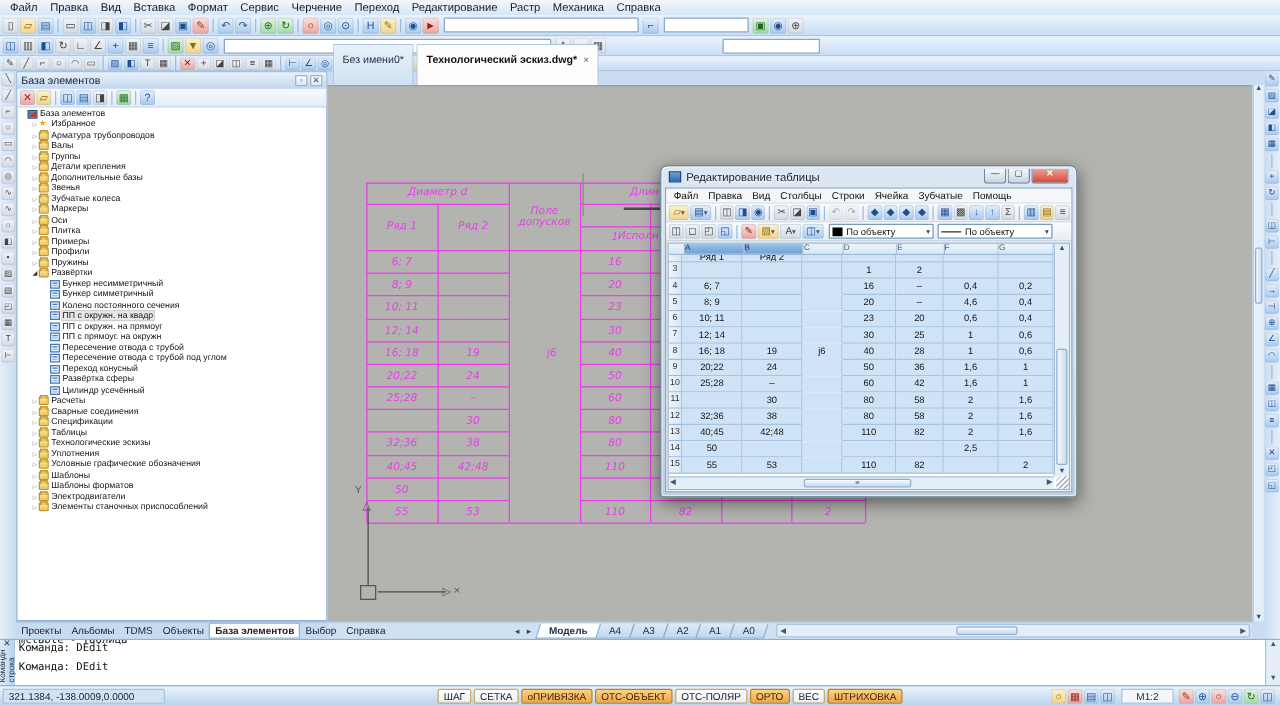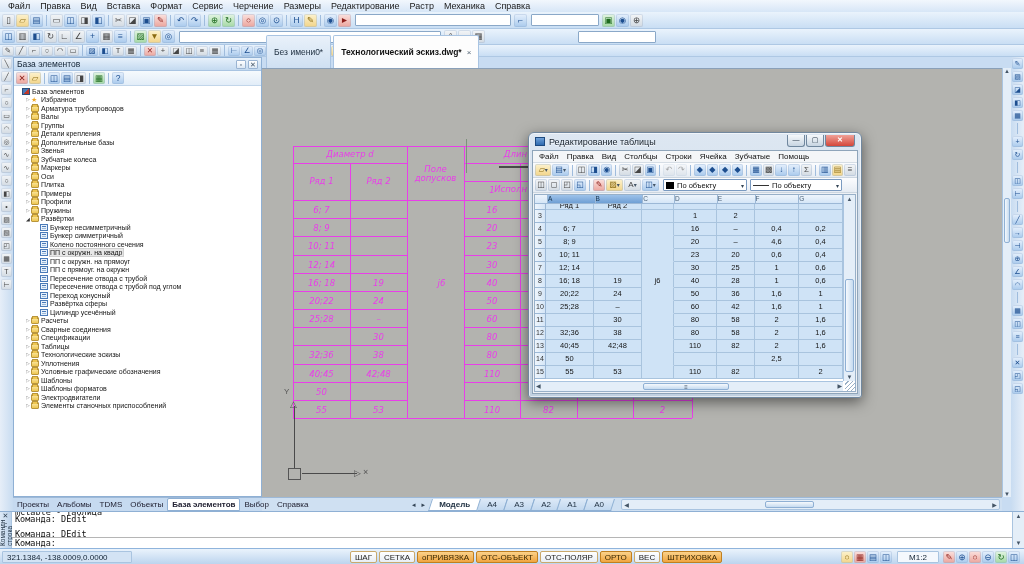--- a/index.html
+++ b/index.html
@@ -62,21 +62,21 @@
     background:#eec64f; border:1px solid #b9963c; border-bottom:none; }
   .tico.star { border:none; background:none; color:#f0a828; font-size:7px; line-height:7px; }
   .tico.part { background:#e8f1fb; border:1px solid #4a7ab8; }
   .tico.part::before { content:""; position:absolute; left:1px; top:1px; right:1px; height:1px; background:#4a7ab8; box-shadow:0 2px 0 #9ab8d8; }
   .tico.base { background:linear-gradient(135deg,#4a7ab8 50%,#c0392b 50%); border:1px solid #2c4f7c; }
   .trow.sel .lbl { background:#e7e7e7; outline:1px solid #cfcfcf; }
 
   
   .doctabs { position:absolute; left:262px; top:52px; width:740px; height:16px; display:flex; align-items:flex-end;
     background:transparent; padding-left:4px; }
-  .dtab { height:14px; display:flex; align-items:center; padding:16px 7px; font-size:8.5px; color:#234;
+  .dtab { height:14px; display:flex; align-items:flex-end; padding:16px 7px; font-size:8.5px; color:#234;
     background:linear-gradient(#e9f1fa,#cfe0f2); border:1px solid #a9c4e2; border-bottom:none; border-radius:2px 2px 0 0; margin-right:2px;margin-top:36px; }
   .dtab.active { background:#fdfdfd; font-weight:bold; color:#111; height:15px; }
   .dtab .cl { margin-left:5px; color:#567; font-size:8px; font-weight:normal; }
 
   
   .canvas { position:absolute; left:262px; top:68px; width:740px; height:429px; background:#b3b3af;
     border-top:1px solid #8aa0b8; overflow:hidden; }
   .mline { position:absolute; background:#e93ee9; }
   .dtx { position:absolute; color:#e93ee9; font:italic 8.5px "DejaVu Sans",sans-serif; white-space:nowrap; transform:translate(-50%,-50%); }
   .dtx.right { transform:translate(-100%,-50%); }
@@ -186,21 +186,21 @@
 <div class="app">
 
   <div class="menubar">
       <span class="menu-item">Файл</span>
       <span class="menu-item">Правка</span>
       <span class="menu-item">Вид</span>
       <span class="menu-item">Вставка</span>
       <span class="menu-item">Формат</span>
       <span class="menu-item">Сервис</span>
       <span class="menu-item">Черчение</span>
-      <span class="menu-item">Размеры</span>
+      <span class="menu-item">Переход</span>
       <span class="menu-item">Редактирование</span>
       <span class="menu-item">Растр</span>
       <span class="menu-item">Механика</span>
       <span class="menu-item">Справка</span>
     </div>
 
   <div class="tbrow" id="tb1">
     <span class="igrp">
         <span class="tbi k">▯</span>
         <span class="tbi y">▱</span>
@@ -721,21 +721,20 @@
       <span class="x">✕</span>
       <span class="cmd-title">Командная строка</span>
     </div>
     <div class="cmd-main">
       <div class="cmd-log" id="cmdlog">
           <div>mctable - Таблица</div>
           <div>Команда: DEdit</div>
           <div>&nbsp;</div>
           <div>Команда: DEdit</div>
         </div>
-      <div class="cmd-prompt">Команда:</div>
     </div>
     <div class="cmd-sb">
       <div style="line-height:9px">▲</div>
       <div style="position:absolute;bottom:0;left:0;right:0;line-height:9px">▼</div>
     </div>
   </div>
 
   <div class="status">
     <span class="coords">321.1384, -138.0009,0.0000</span>
     <span class="toggles" id="toggles">

